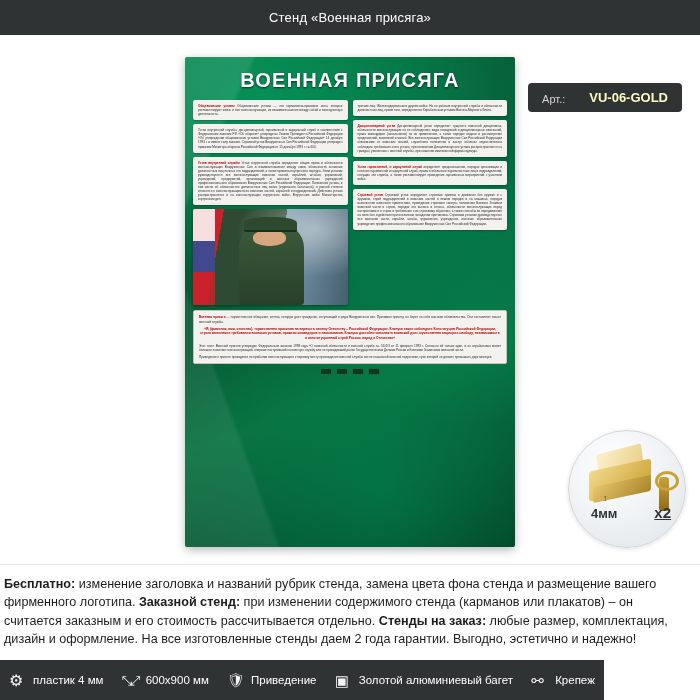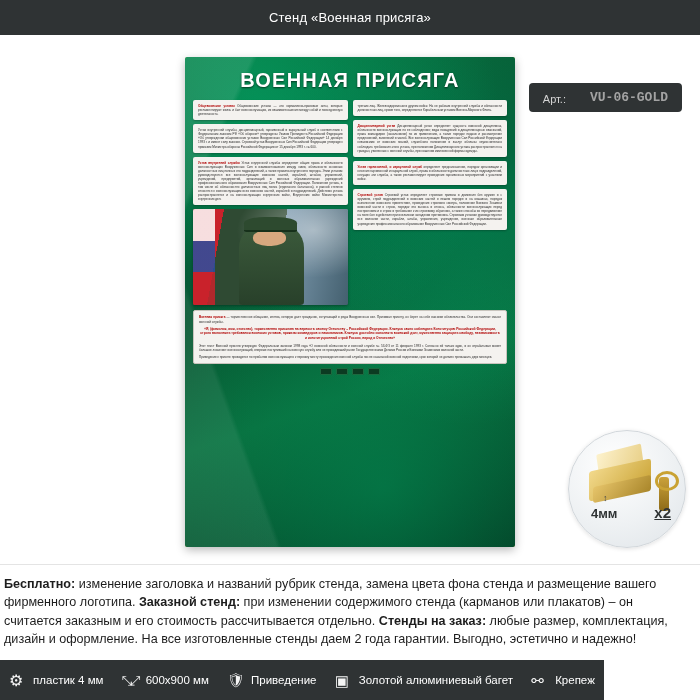--- a/index.html
+++ b/index.html
@@ -38,21 +38,21 @@
     background:#2f3334;
     color:#ffffff;
     border-radius:4px;
     padding:7px 14px;
     font-size:12px;
     display:flex;
     gap:24px;
     align-items:flex-end;
   }
   .art-badge .art-label { color:#d4d4d4; font-size:11px; }
-  .art-badge .art-value { color:#a3a3a3; font-weight:bold; font-size:13px;font-family:Liberation Mono, monospace; }
+  .art-badge .art-value { color:#fef9c3; font-weight:bold; font-size:13px; }
 
   
   .stand-wrap {
     position:absolute;
     left:185px; top:22px;
     width:330px; height:490px;
   }
   .stand-frame {
     width:100%; height:100%;
     background:linear-gradient(180deg,#ffe44d 0%,#ffd400 45%,#f0c000 100%);

